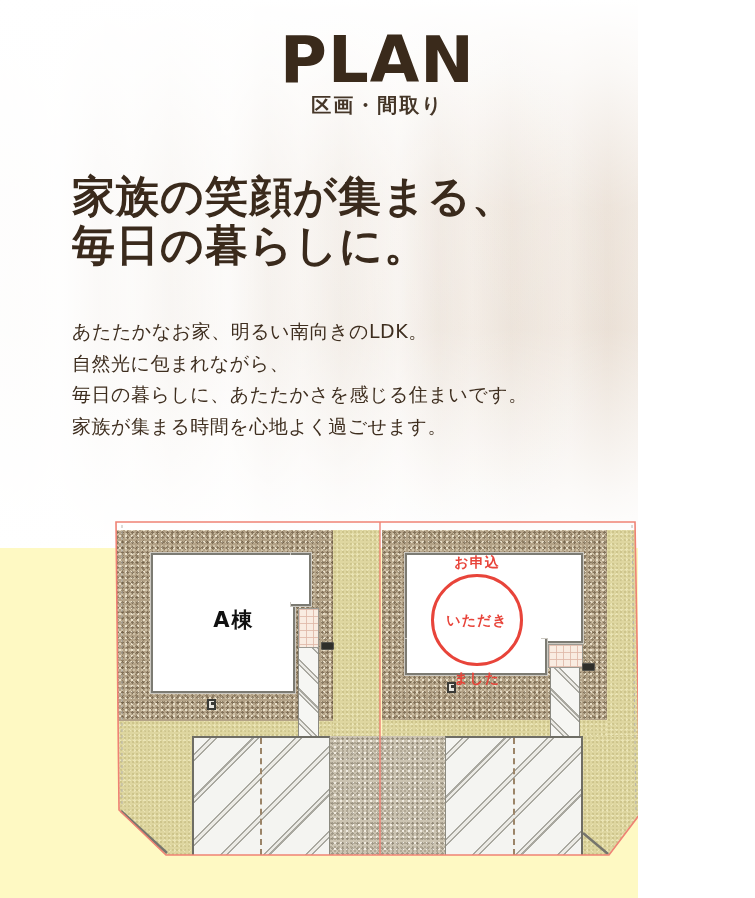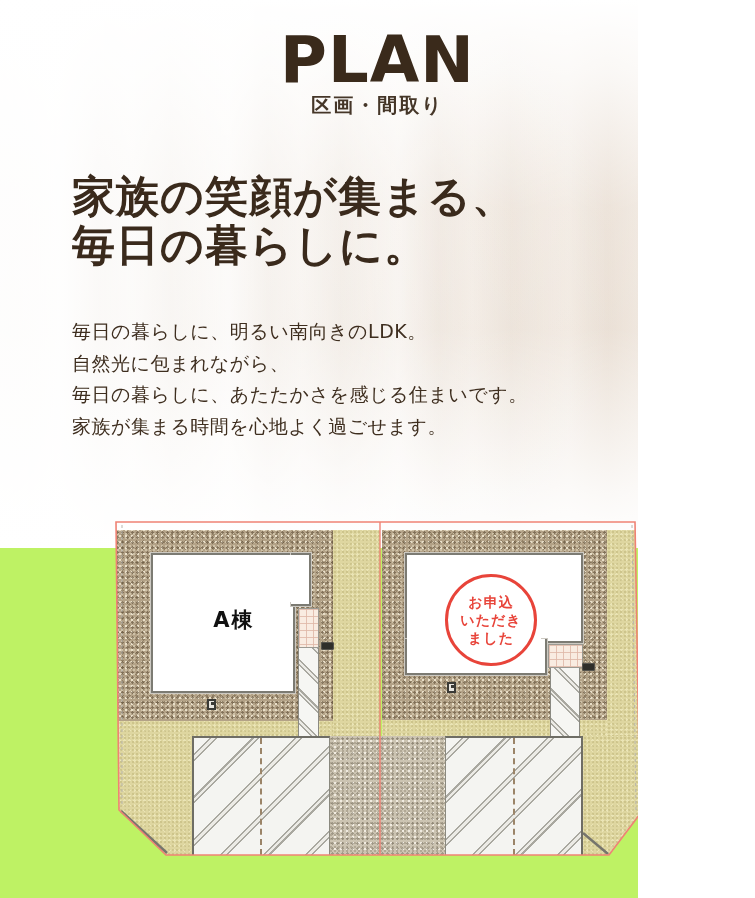--- a/index.html
+++ b/index.html
@@ -1,16 +1,16 @@
 <!DOCTYPE html>
 <html><head>
 <meta charset="utf-8">
 <style>
   html,body{margin:0;padding:0;background:#fff;}
-  .page{position:relative;width:638px;height:898px;overflow:hidden;background:#bef264;
+  .page{position:relative;width:638px;height:898px;overflow:hidden;background:#fef9c3;
         font-family:"DejaVu Sans",sans-serif;}
 
   
   .curtain{position:absolute;top:0;left:0;width:755px;height:548px;z-index:0;}
   .curtain::before{content:"";position:absolute;inset:0;
     background:
       linear-gradient(90deg, rgba(236,224,212,0) 0%, rgba(234,221,208,.38) 55%, rgba(229,214,199,.55) 78%, rgba(238,228,218,.5) 100%),
       repeating-linear-gradient(90deg,
         rgba(221,210,198,.40) 0px, rgba(255,255,255,.08) 30px,
         rgba(255,255,255,.70) 58px, rgba(226,216,206,.45) 98px,
@@ -100,21 +100,21 @@
     <div class="title">PLAN</div>
     <div class="subtitle">区画・間取り</div>
   </div>
 
   <h2 class="intro-heading" style="margin:0;">
     <span>家族の笑顔が集まる、</span>
     <span>毎日の暮らしに。</span>
   </h2>
 
   <p class="intro-body" style="margin:0;">
-    <span>毎日の暮らしに、明るい南向きのLDK。</span>
+    <span>あたたかなお家、明るい南向きのLDK。</span>
     <span>自然光に包まれながら、</span>
     <span>毎日の暮らしに、あたたかさを感じる住まいです。</span>
     <span>家族が集まる時間を心地よく過ごせます。</span>
   </p>
 
   <div class="plan-wrap">
     <div class="plan-clip">
 
       <div class="tex-gravel" style="left:3px;top:12px;width:218px;height:191px;border-bottom:1.5px solid #8a8276;"></div>
       <div class="tex-lawn" style="left:3px;top:203px;width:218px;height:15px;"></div>
@@ -144,21 +144,21 @@
       <div class="utilbox" style="left:95px;top:181px;width:9px;height:11px;"></div>
 
       <div class="hatch-path" style="left:438px;top:150px;width:30px;height:68px;box-sizing:border-box;border-left:1.5px solid #8b8a82;border-right:1.5px solid #8b8a82;"></div>
       <div class="porch" style="left:436px;top:126px;width:35px;height:24px;box-sizing:border-box;"></div>
       <div class="bldg" style="left:293px;top:35px;width:174px;height:86px;"></div>
       <div class="bldg" style="left:293px;top:121px;width:138px;height:34px;border-top:none;"></div>
       <div class="bldg-patch" style="left:295px;top:117px;width:134px;height:8px;"></div>
       <div class="meter" style="left:470px;top:145px;width:13px;height:8px;"></div>
       <div class="utilbox" style="left:335px;top:164px;width:9px;height:11px;"></div>
 
-      <div class="stamp" style="left:333px;top:56px;width:86px;height:86px;">
+      <div class="stamp" style="left:319px;top:56px;width:86px;height:86px;gap:40px;">
         <span>お申込</span>
         <span>いただき</span>
         <span>ました</span>
       </div>
     </div>
 
     <svg class="boundary-svg" width="530" height="344" viewBox="0 0 530 344">
       <line x1="10" y1="7" x2="10" y2="288" stroke="#b9b6ae" stroke-width="1" stroke-dasharray="3,3"></line>
       <line x1="520" y1="7" x2="524" y2="293" stroke="#b9b6ae" stroke-width="1" stroke-dasharray="3,3"></line>
       <line x1="9" y1="293" x2="55" y2="335" stroke="#76756d" stroke-width="2.5"></line>

